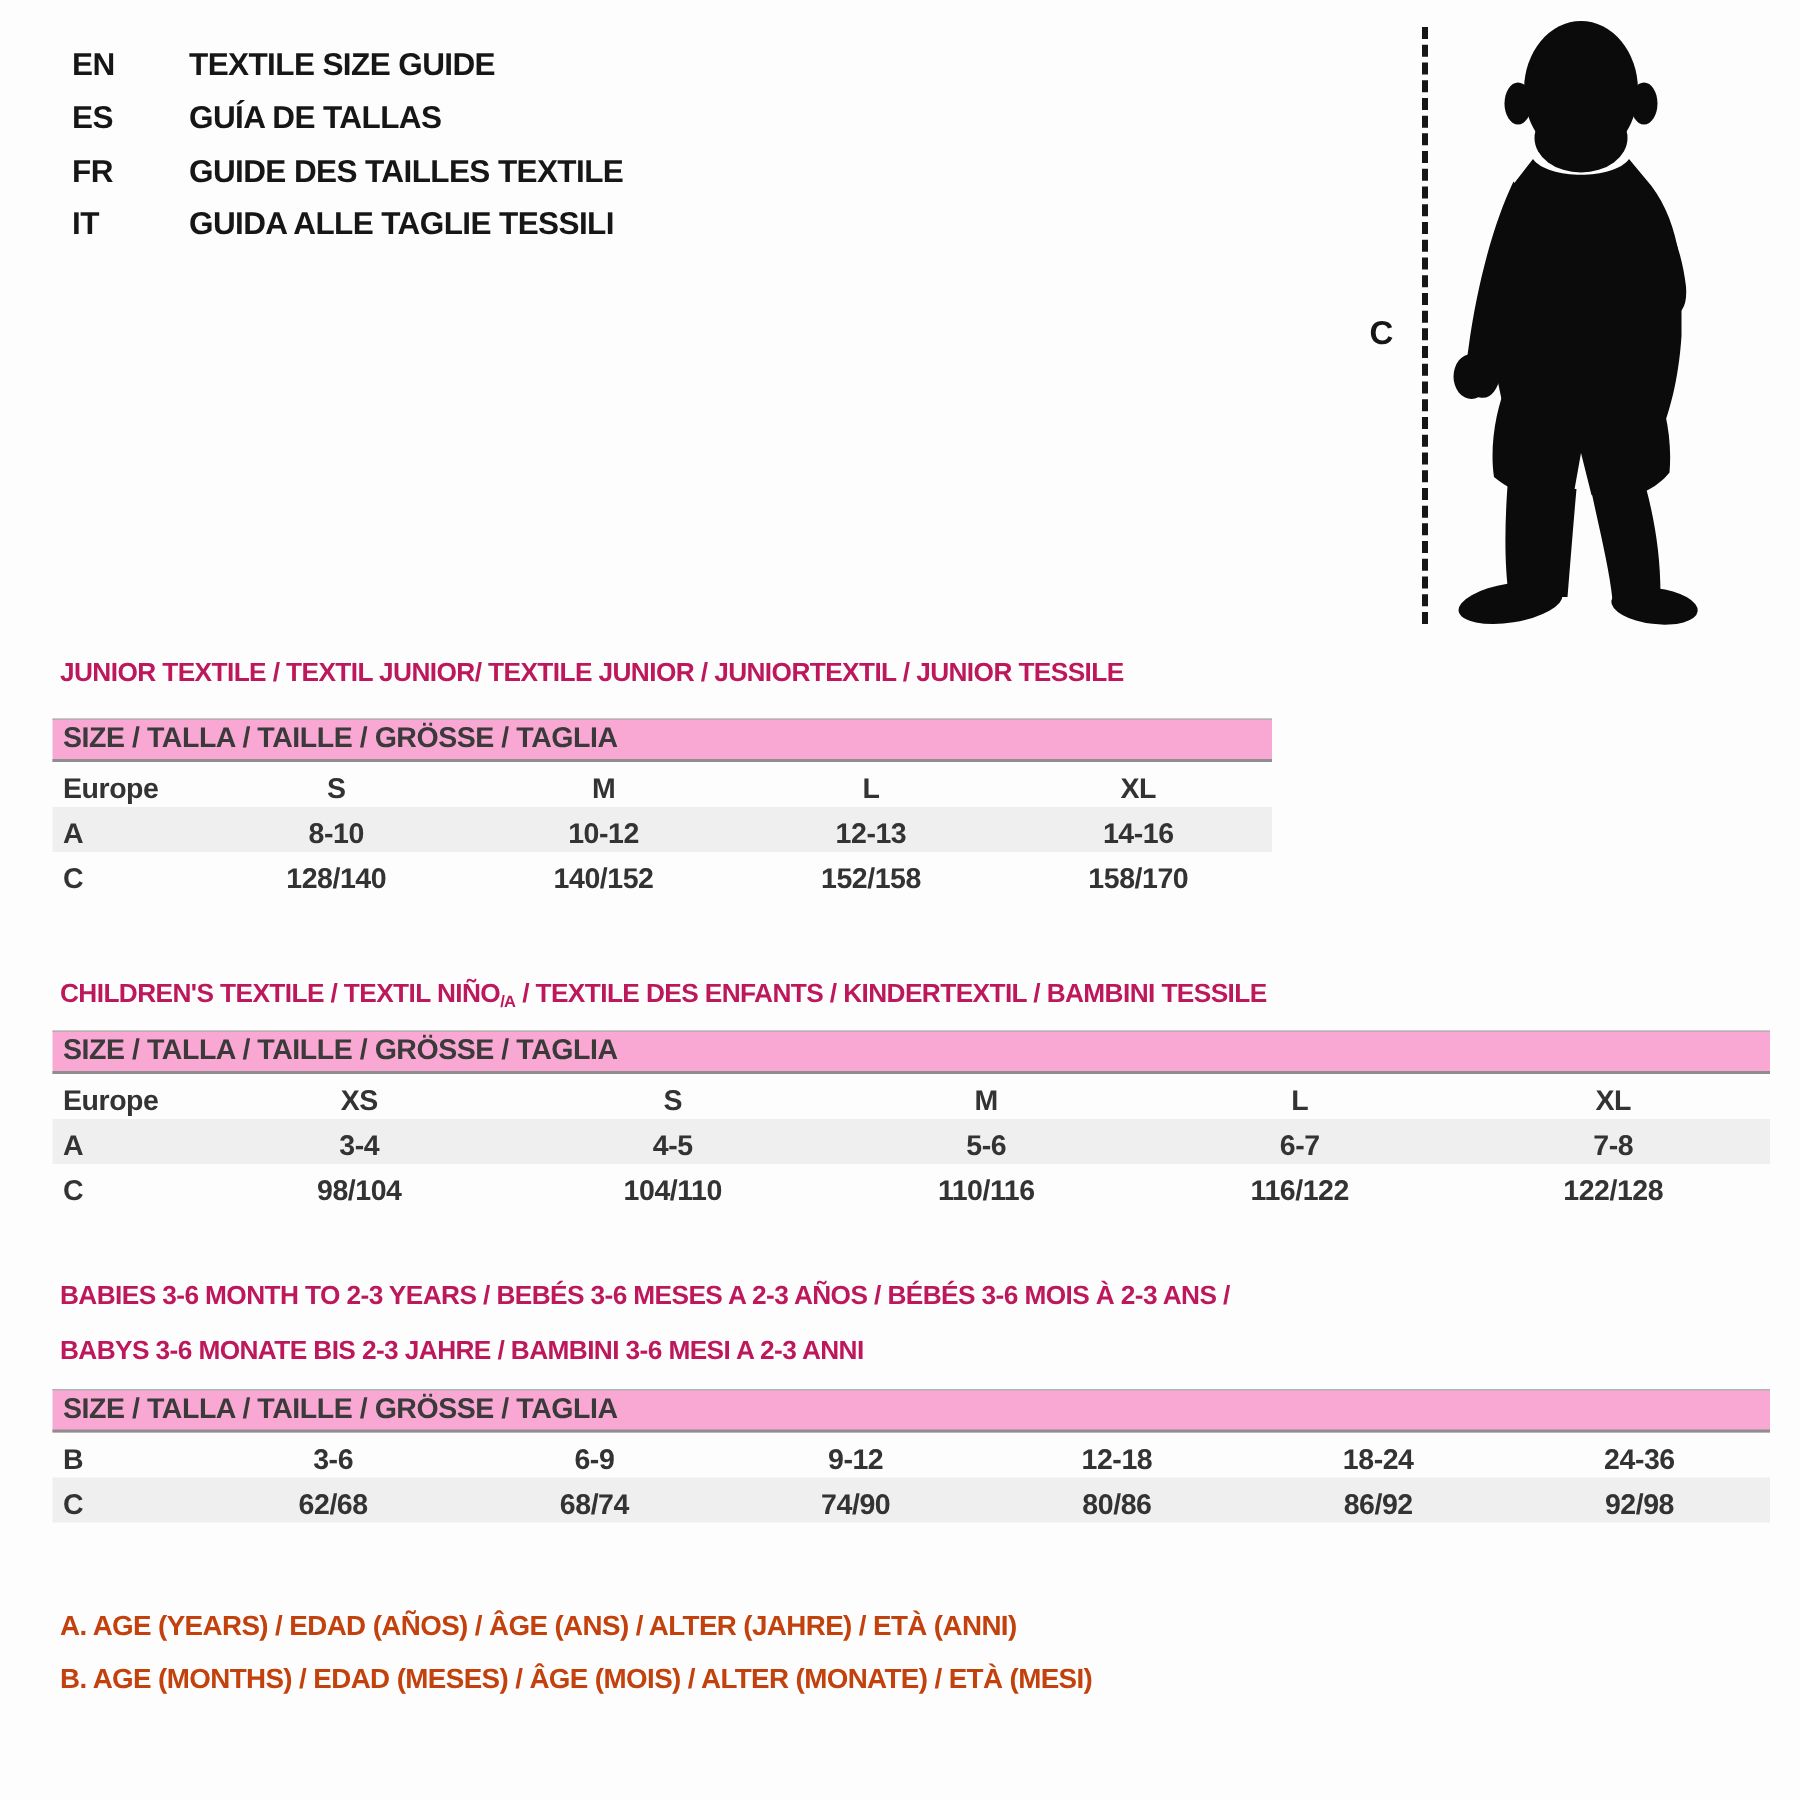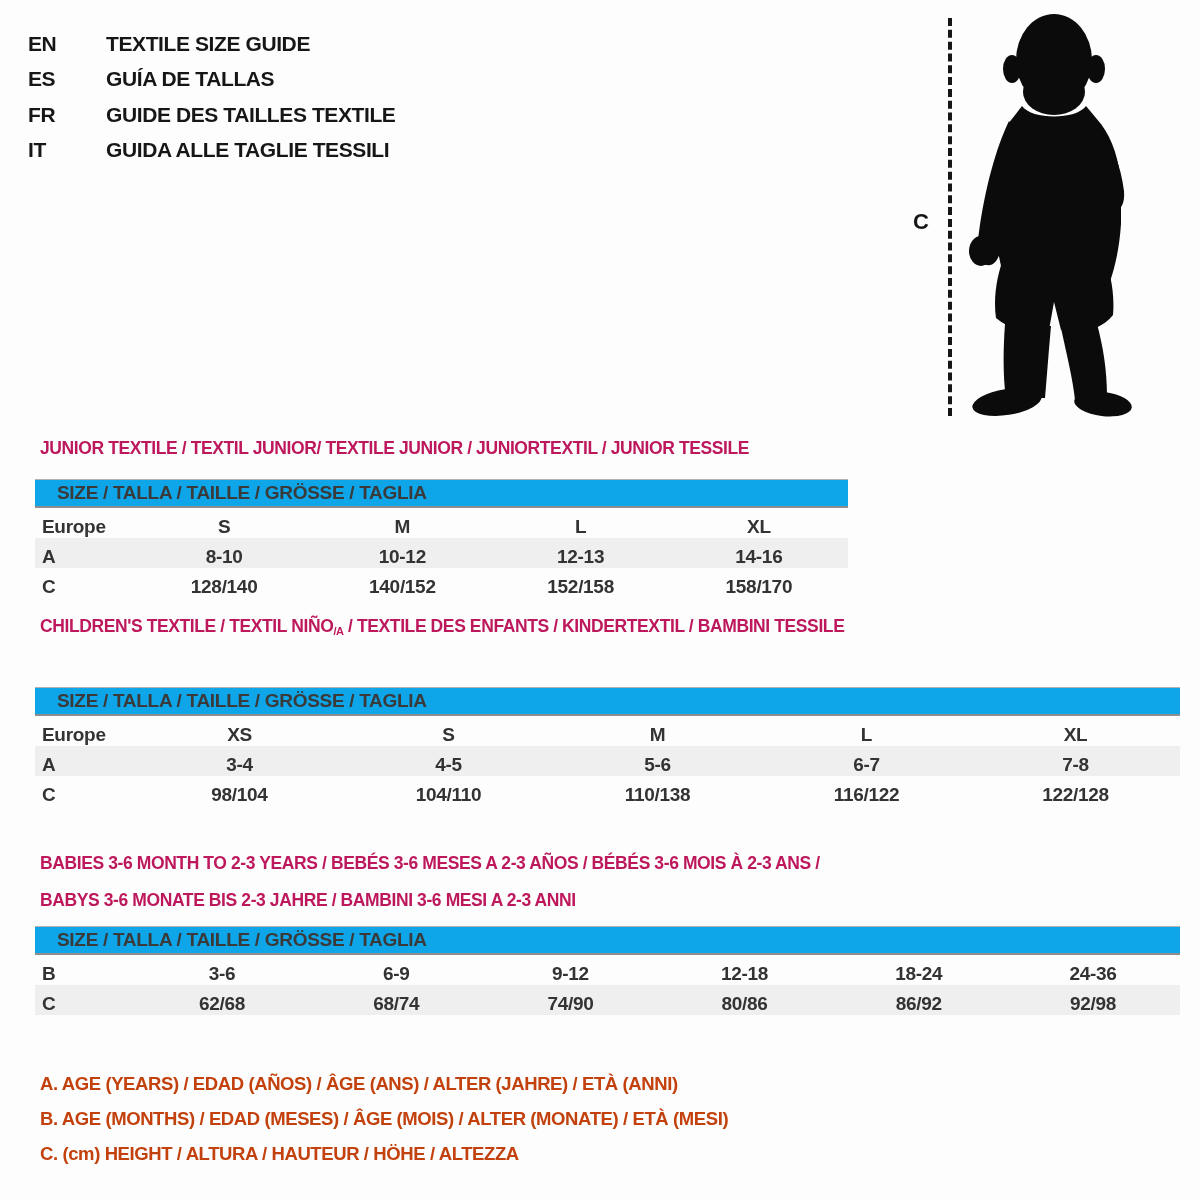--- a/index.html
+++ b/index.html
@@ -7,21 +7,21 @@
     width: 1200px; height: 1200px;
     background: #fdfdfd;
     font-family: "Liberation Sans", sans-serif;
     color: #1a1a1a;
     position: relative;
     overflow: hidden;
   }
   .page { position: absolute; inset: 0; }
 
   
-  .lang-list { position: absolute; left: 28px; top: 26px; }
+  .lang-list { position: absolute; left: 48px; top: 26px; }
   .lang-row { display: flex; height: 35.5px; align-items: center; }
   .lang-code, .lang-label {
     font-weight: bold; font-size: 21px; letter-spacing: -0.4px; color: #161616;
   }
   .lang-code { width: 78px; }
 
   
   .measure-line {
     position: absolute; left: 948px; top: 18px; height: 398px; width: 0;
     border-left: 4px dashed #161616;
@@ -32,36 +32,36 @@
   }
   .toddler { position: absolute; left: 960px; top: 8px; }
 
   
   .section-title {
     position: absolute; left: 40px;
     font-weight: bold; font-size: 17.5px; letter-spacing: -0.4px; color: #be185d;
     white-space: nowrap;
   }
   #junior-title   { top: 438px; }
-  #children-title { top: 616px; }
+  #children-title { top: 652px; }
   #babies-title   { top: 845px; line-height: 37px; }
   .subA { font-size: 11px; vertical-align: -3px; font-weight: bold; }
 
   
   .size-table { position: absolute; left: 35px; }
   #junior-table   { top: 479px; width: 813px; }
   #children-table { top: 687px; width: 1145px; }
   #babies-table   { top: 926px; width: 1145px; }
 
   .size-bar {
-    height: 26px; background: #0ea5e9;
+    height: 26px; background: #f9a8d4;
     border-top: 1px solid #b2b2b2;
     border-bottom: 2px solid #8e8e8e;
     display: flex; align-items: center;
-    padding-left: 22px;
+    padding-left: 7px;
     font-weight: bold; font-size: 19px; letter-spacing: -0.3px; color: #3a3a3a;
   }
   .trow {
     display: flex; height: 30px; align-items: flex-end;
     font-weight: bold; font-size: 19px; letter-spacing: -0.3px; color: #333333;
   }
   .trow.alt { background: #efefef; }
   .tlabel { width: 100px; padding-left: 7px; box-sizing: border-box; }
   .tcell { flex: 1; text-align: center; }
 
@@ -186,21 +186,21 @@
       <span class="tcell">3-4</span>
       <span class="tcell">4-5</span>
       <span class="tcell">5-6</span>
       <span class="tcell">6-7</span>
       <span class="tcell">7-8</span>
     </div>
     <div class="trow">
       <span class="tlabel">C</span>
       <span class="tcell">98/104</span>
       <span class="tcell">104/110</span>
-      <span class="tcell">110/138</span>
+      <span class="tcell">110/116</span>
       <span class="tcell">116/122</span>
       <span class="tcell">122/128</span>
     </div>
   </div>
 
   <div class="section-title" id="babies-title">
     <div>BABIES 3-6 MONTH TO 2-3 YEARS / BEBÉS 3-6 MESES A 2-3 AÑOS / BÉBÉS 3-6 MOIS À 2-3 ANS /</div>
     <div>BABYS 3-6 MONATE BIS 2-3 JAHRE / BAMBINI 3-6 MESI A 2-3 ANNI</div>
   </div>
   <div class="size-table" id="babies-table">
@@ -221,16 +221,15 @@
       <span class="tcell">74/90</span>
       <span class="tcell">80/86</span>
       <span class="tcell">86/92</span>
       <span class="tcell">92/98</span>
     </div>
   </div>
 
   <div class="legend">
     <div class="legend-line">A. AGE (YEARS) / EDAD (AÑOS) / ÂGE (ANS) / ALTER (JAHRE) / ETÀ (ANNI)</div>
     <div class="legend-line">B. AGE (MONTHS) / EDAD (MESES) / ÂGE (MOIS) / ALTER (MONATE) / ETÀ (MESI)</div>
-    <div class="legend-line">C. (cm) HEIGHT / ALTURA / HAUTEUR / HÖHE / ALTEZZA</div>
   </div>
 
 </div>
 
 </body></html>

